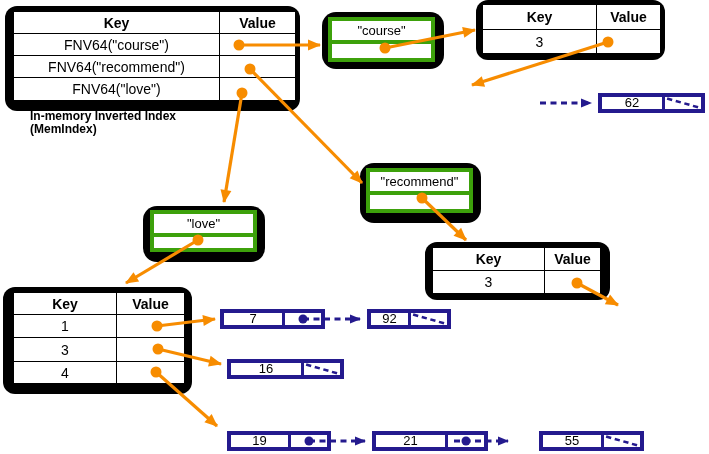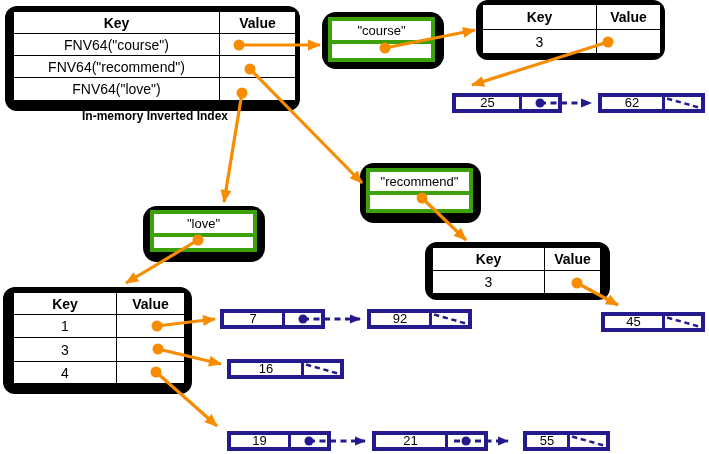--- a/index.html
+++ b/index.html
@@ -27,21 +27,21 @@
   .node { position:absolute; z-index:2; height:20px; border:4px solid var(--navy); background:#fff;
           box-sizing:border-box; display:flex; }
   .nval { flex:1; border-right:3px solid var(--navy); display:flex; align-items:center; justify-content:center;
           font-size:13px; line-height:12px; }
   .nptr { width:36px; position:relative; }
   .ndot { position:absolute; left:50%; top:50%; transform:translate(-50%,-50%); width:9px; height:9px;
           border-radius:50%; background:var(--navy); }
   .nullsvg { position:absolute; left:0; top:0; width:100%; height:100%; display:block; }
   .nullline { stroke:var(--navy); stroke-width:2.5; stroke-dasharray:5 3.5; fill:none; }
 
-  .caption { position:absolute; z-index:2; left:30px; top:110px; width:250px; text-align:center;
+  .caption { position:absolute; z-index:2; left:30px; top:110px; width:250px; 
              font-weight:bold; font-size:12px; line-height:13px; }
 
   svg.overlay { position:absolute; left:0; top:0; z-index:3; pointer-events:none; }
   .oline { stroke:var(--orange); stroke-width:3.2; fill:none; }
   .nline { stroke:var(--navy); stroke-width:3; stroke-dasharray:6 4.5; fill:none; }
   .odot  { fill:var(--orange); }
   .ah-o  { fill:var(--orange); }
   .ah-n  { fill:var(--navy); }
 </style>
 </head>
@@ -73,20 +73,21 @@
     </tr>
     <tr style="height:23px">
       <td>FNV64("love")</td>
       <td></td>
     </tr>
   </tbody>
     </table>
 
   <div class="caption">
     <div>In-memory Inverted Index</div>
+    <div>(MemIndex)</div>
   </div>
 
   <div class="term" style="left:328px;top:17px;width:107px;height:45px">
     <div class="trow1">"course"</div>
     <div class="trow2"></div>
   </div>
   <div class="term" style="left:366px;top:168px;width:107px;height:45px">
     <div class="trow1">"recommend"</div>
     <div class="trow2"></div>
   </div>
@@ -135,77 +136,63 @@
       <td>3</td>
       <td></td>
     </tr>
     <tr style="height:22px">
       <td>4</td>
       <td></td>
     </tr>
   </tbody>
     </table>
 
-  <div class="node" style="left:452px;top:93px;width:110px">
-    <div class="nval">25</div>
+  <div class="node" style="left:598px;top:93px;width:107px">
+    <div class="nval">62</div>
+    <div class="nptr">
+      <svg class="nullsvg" viewBox="0 0 34 12" preserveAspectRatio="none">
+          <line class="nullline" x1="2" y1="1.5" x2="32" y2="10.5"></line>
+        </svg>
+    </div>
+  </div>
+  <div class="node" style="left:220px;top:309px;width:105px">
+    <div class="nval">7</div>
     <div class="nptr">
         <span class="ndot"></span>
       </div>
   </div>
-  <div class="node" style="left:598px;top:93px;width:107px">
-    <div class="nval">62</div>
-    <div class="nptr">
-      <svg class="nullsvg" viewBox="0 0 34 12" preserveAspectRatio="none">
-          <line class="nullline" x1="2" y1="1.5" x2="32" y2="10.5"></line>
-        </svg>
-    </div>
-  </div>
-  <div class="node" style="left:601px;top:312px;width:104px">
-    <div class="nval">45</div>
-    <div class="nptr">
-      <svg class="nullsvg" viewBox="0 0 34 12" preserveAspectRatio="none">
-          <line class="nullline" x1="2" y1="1.5" x2="32" y2="10.5"></line>
-        </svg>
-    </div>
-  </div>
-  <div class="node" style="left:220px;top:309px;width:105px">
-    <div class="nval">7</div>
+  <div class="node" style="left:367px;top:309px;width:84px">
+    <div class="nval">92</div>
+    <div class="nptr">
+      <svg class="nullsvg" viewBox="0 0 34 12" preserveAspectRatio="none">
+          <line class="nullline" x1="2" y1="1.5" x2="32" y2="10.5"></line>
+        </svg>
+    </div>
+  </div>
+  <div class="node" style="left:227px;top:359px;width:117px">
+    <div class="nval">16</div>
+    <div class="nptr">
+      <svg class="nullsvg" viewBox="0 0 34 12" preserveAspectRatio="none">
+          <line class="nullline" x1="2" y1="1.5" x2="32" y2="10.5"></line>
+        </svg>
+    </div>
+  </div>
+  <div class="node" style="left:227px;top:431px;width:104px">
+    <div class="nval">19</div>
     <div class="nptr">
         <span class="ndot"></span>
       </div>
   </div>
-  <div class="node" style="left:367px;top:309px;width:105px">
-    <div class="nval">92</div>
-    <div class="nptr">
-      <svg class="nullsvg" viewBox="0 0 34 12" preserveAspectRatio="none">
-          <line class="nullline" x1="2" y1="1.5" x2="32" y2="10.5"></line>
-        </svg>
-    </div>
-  </div>
-  <div class="node" style="left:227px;top:359px;width:117px">
-    <div class="nval">16</div>
-    <div class="nptr">
-      <svg class="nullsvg" viewBox="0 0 34 12" preserveAspectRatio="none">
-          <line class="nullline" x1="2" y1="1.5" x2="32" y2="10.5"></line>
-        </svg>
-    </div>
-  </div>
-  <div class="node" style="left:227px;top:431px;width:104px">
-    <div class="nval">19</div>
+  <div class="node" style="left:372px;top:431px;width:116px">
+    <div class="nval">21</div>
     <div class="nptr">
         <span class="ndot"></span>
       </div>
   </div>
-  <div class="node" style="left:372px;top:431px;width:116px">
-    <div class="nval">21</div>
-    <div class="nptr">
-        <span class="ndot"></span>
-      </div>
-  </div>
-  <div class="node" style="left:523px;top:431px;width:87px">
+  <div class="node" style="left:539px;top:431px;width:105px">
     <div class="nval">55</div>
     <div class="nptr">
       <svg class="nullsvg" viewBox="0 0 34 12" preserveAspectRatio="none">
           <line class="nullline" x1="2" y1="1.5" x2="32" y2="10.5"></line>
         </svg>
     </div>
   </div>
 
   <svg class="overlay" width="709" height="454" viewBox="0 0 709 454">
     <defs>

